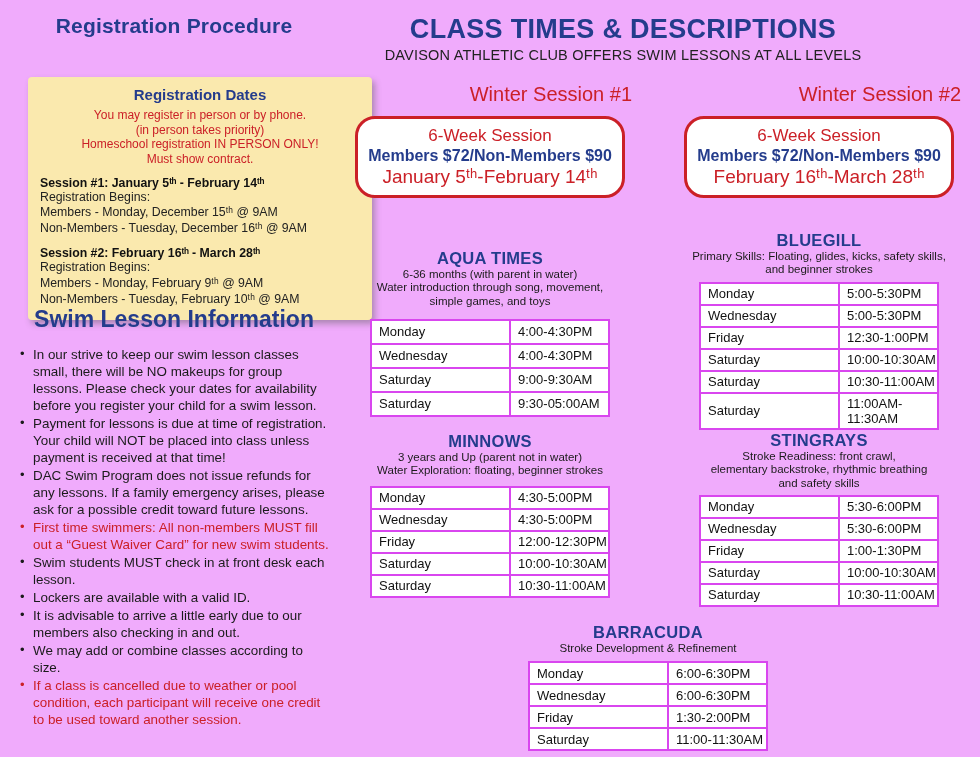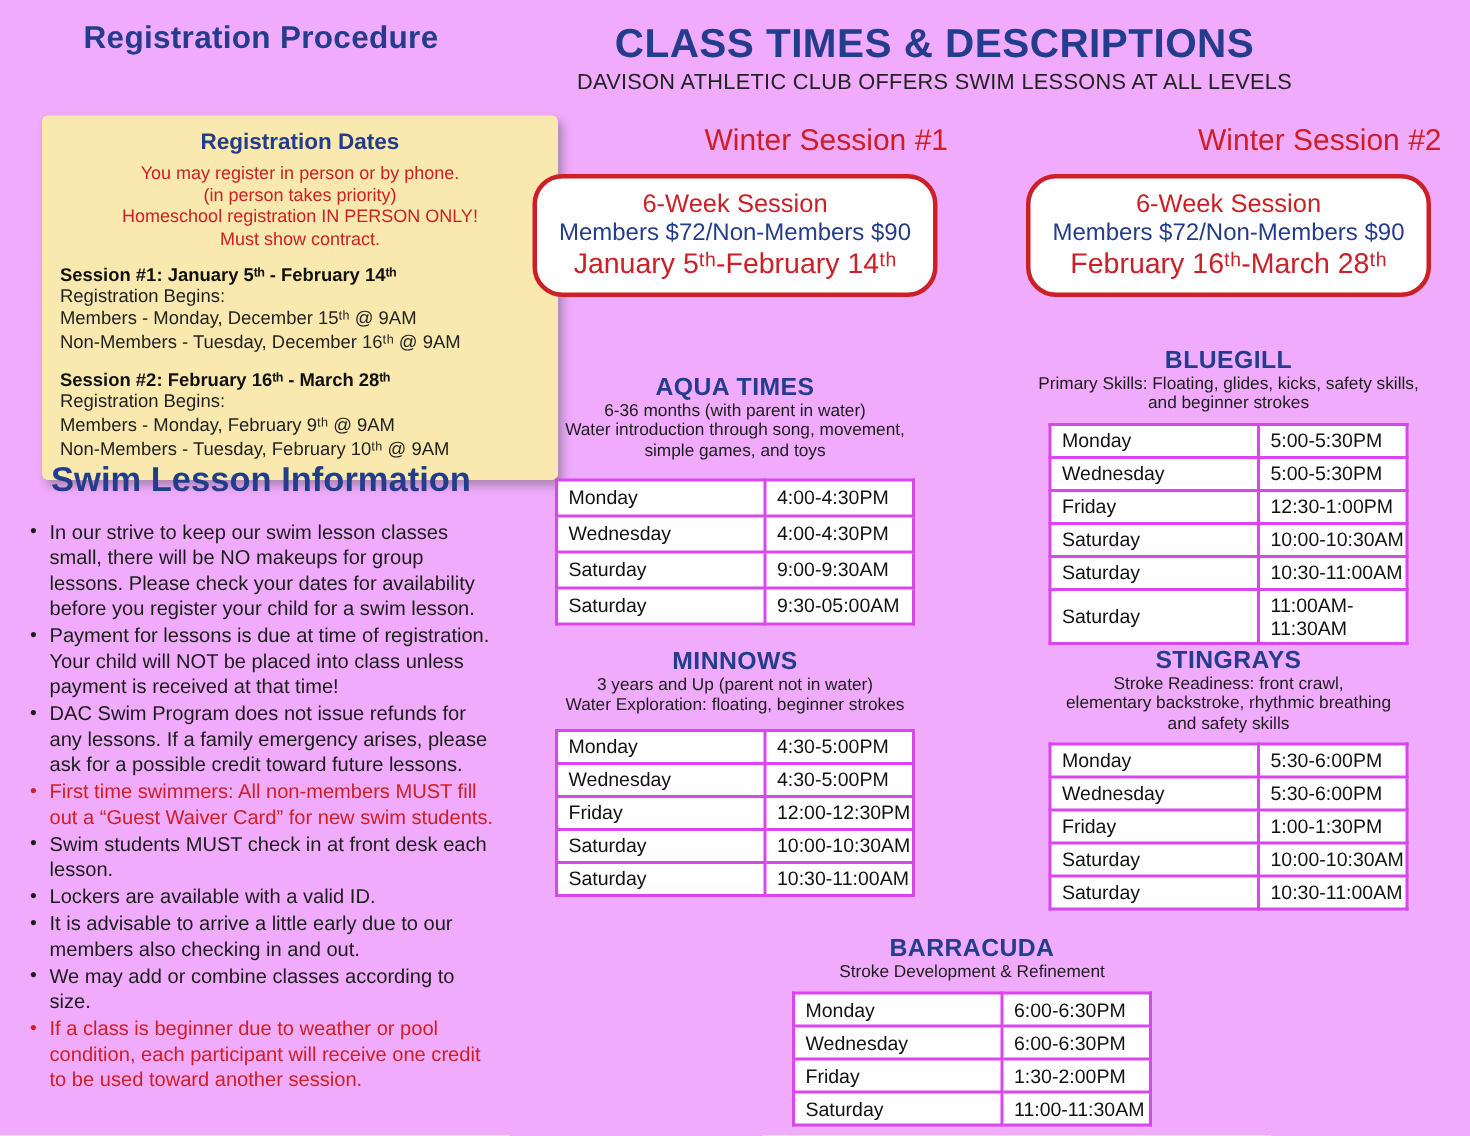--- a/index.html
+++ b/index.html
@@ -31,21 +31,21 @@
   #main-header{position:absolute;left:345px;top:14px;width:556px;text-align:center;}
   .main-title{font-size:27px;font-weight:bold;color:#243C8C;letter-spacing:.3px;}
   .main-sub{font-size:14.5px;color:#222;margin-top:2px;letter-spacing:.2px;}
 
   .session-head{position:absolute;top:83px;width:284px;text-align:right;color:#CB2027;font-size:20px;}
   #session-head-1{left:348px;} #session-head-2{left:677px;}
   .price-box{position:absolute;top:116px;width:270px;border:3.5px solid #CB2027;border-radius:20px;
     text-align:center;padding:5px 0 7px;background:#fff;box-sizing:border-box;}
   #price-box-1{left:355px;} #price-box-2{left:684px;}
   .pb1{color:#CB2027;font-size:17px;margin-top:2px;}
-  .pb2{color:#243C8C;font-size:16px;margin-top:1px;}
+  .pb2{color:#243C8C;font-size:16px;margin-top:1px;font-weight:bold;}
   .pb3{color:#CB2027;font-size:19px;margin-top:1px;}
 
   
   .class-block{position:absolute;text-align:center;}
   #aqua{left:348px;top:249px;width:284px;}
   #minnows{left:348px;top:432px;width:284px;}
   #bluegill{left:677px;top:231px;width:284px;}
   #stingrays{left:677px;top:431px;width:284px;}
   #barracuda{left:508px;top:623px;width:280px;}
   .class-name{font-size:16.5px;font-weight:bold;color:#243C8C;letter-spacing:.3px;}
@@ -110,21 +110,21 @@
       <div class="bullet red">First time swimmers: All non-members MUST fill out a “Guest Waiver Card” for new swim students.</div>
 
       <div class="bullet black">Swim students MUST check in at front desk each lesson.</div>
 
       <div class="bullet black">Lockers are available with a valid ID.</div>
 
       <div class="bullet black">It is advisable to arrive a little early due to our members also checking in and out.</div>
 
       <div class="bullet black">We may add or combine classes according to size.</div>
 
-      <div class="bullet red">If a class is beginner due to weather or pool condition, each participant will receive one credit to be used toward another session.</div>
+      <div class="bullet red">If a class is cancelled due to weather or pool condition, each participant will receive one credit to be used toward another session.</div>
     </div>
 
   <div id="main-header">
     <div class="main-title">CLASS TIMES &amp; DESCRIPTIONS</div>
     <div class="main-sub">DAVISON ATHLETIC CLUB OFFERS SWIM LESSONS AT ALL LEVELS</div>
   </div>
 
   <div id="session-head-1" class="session-head">Winter Session #1</div>
   <div id="session-head-2" class="session-head">Winter Session #2</div>
 

